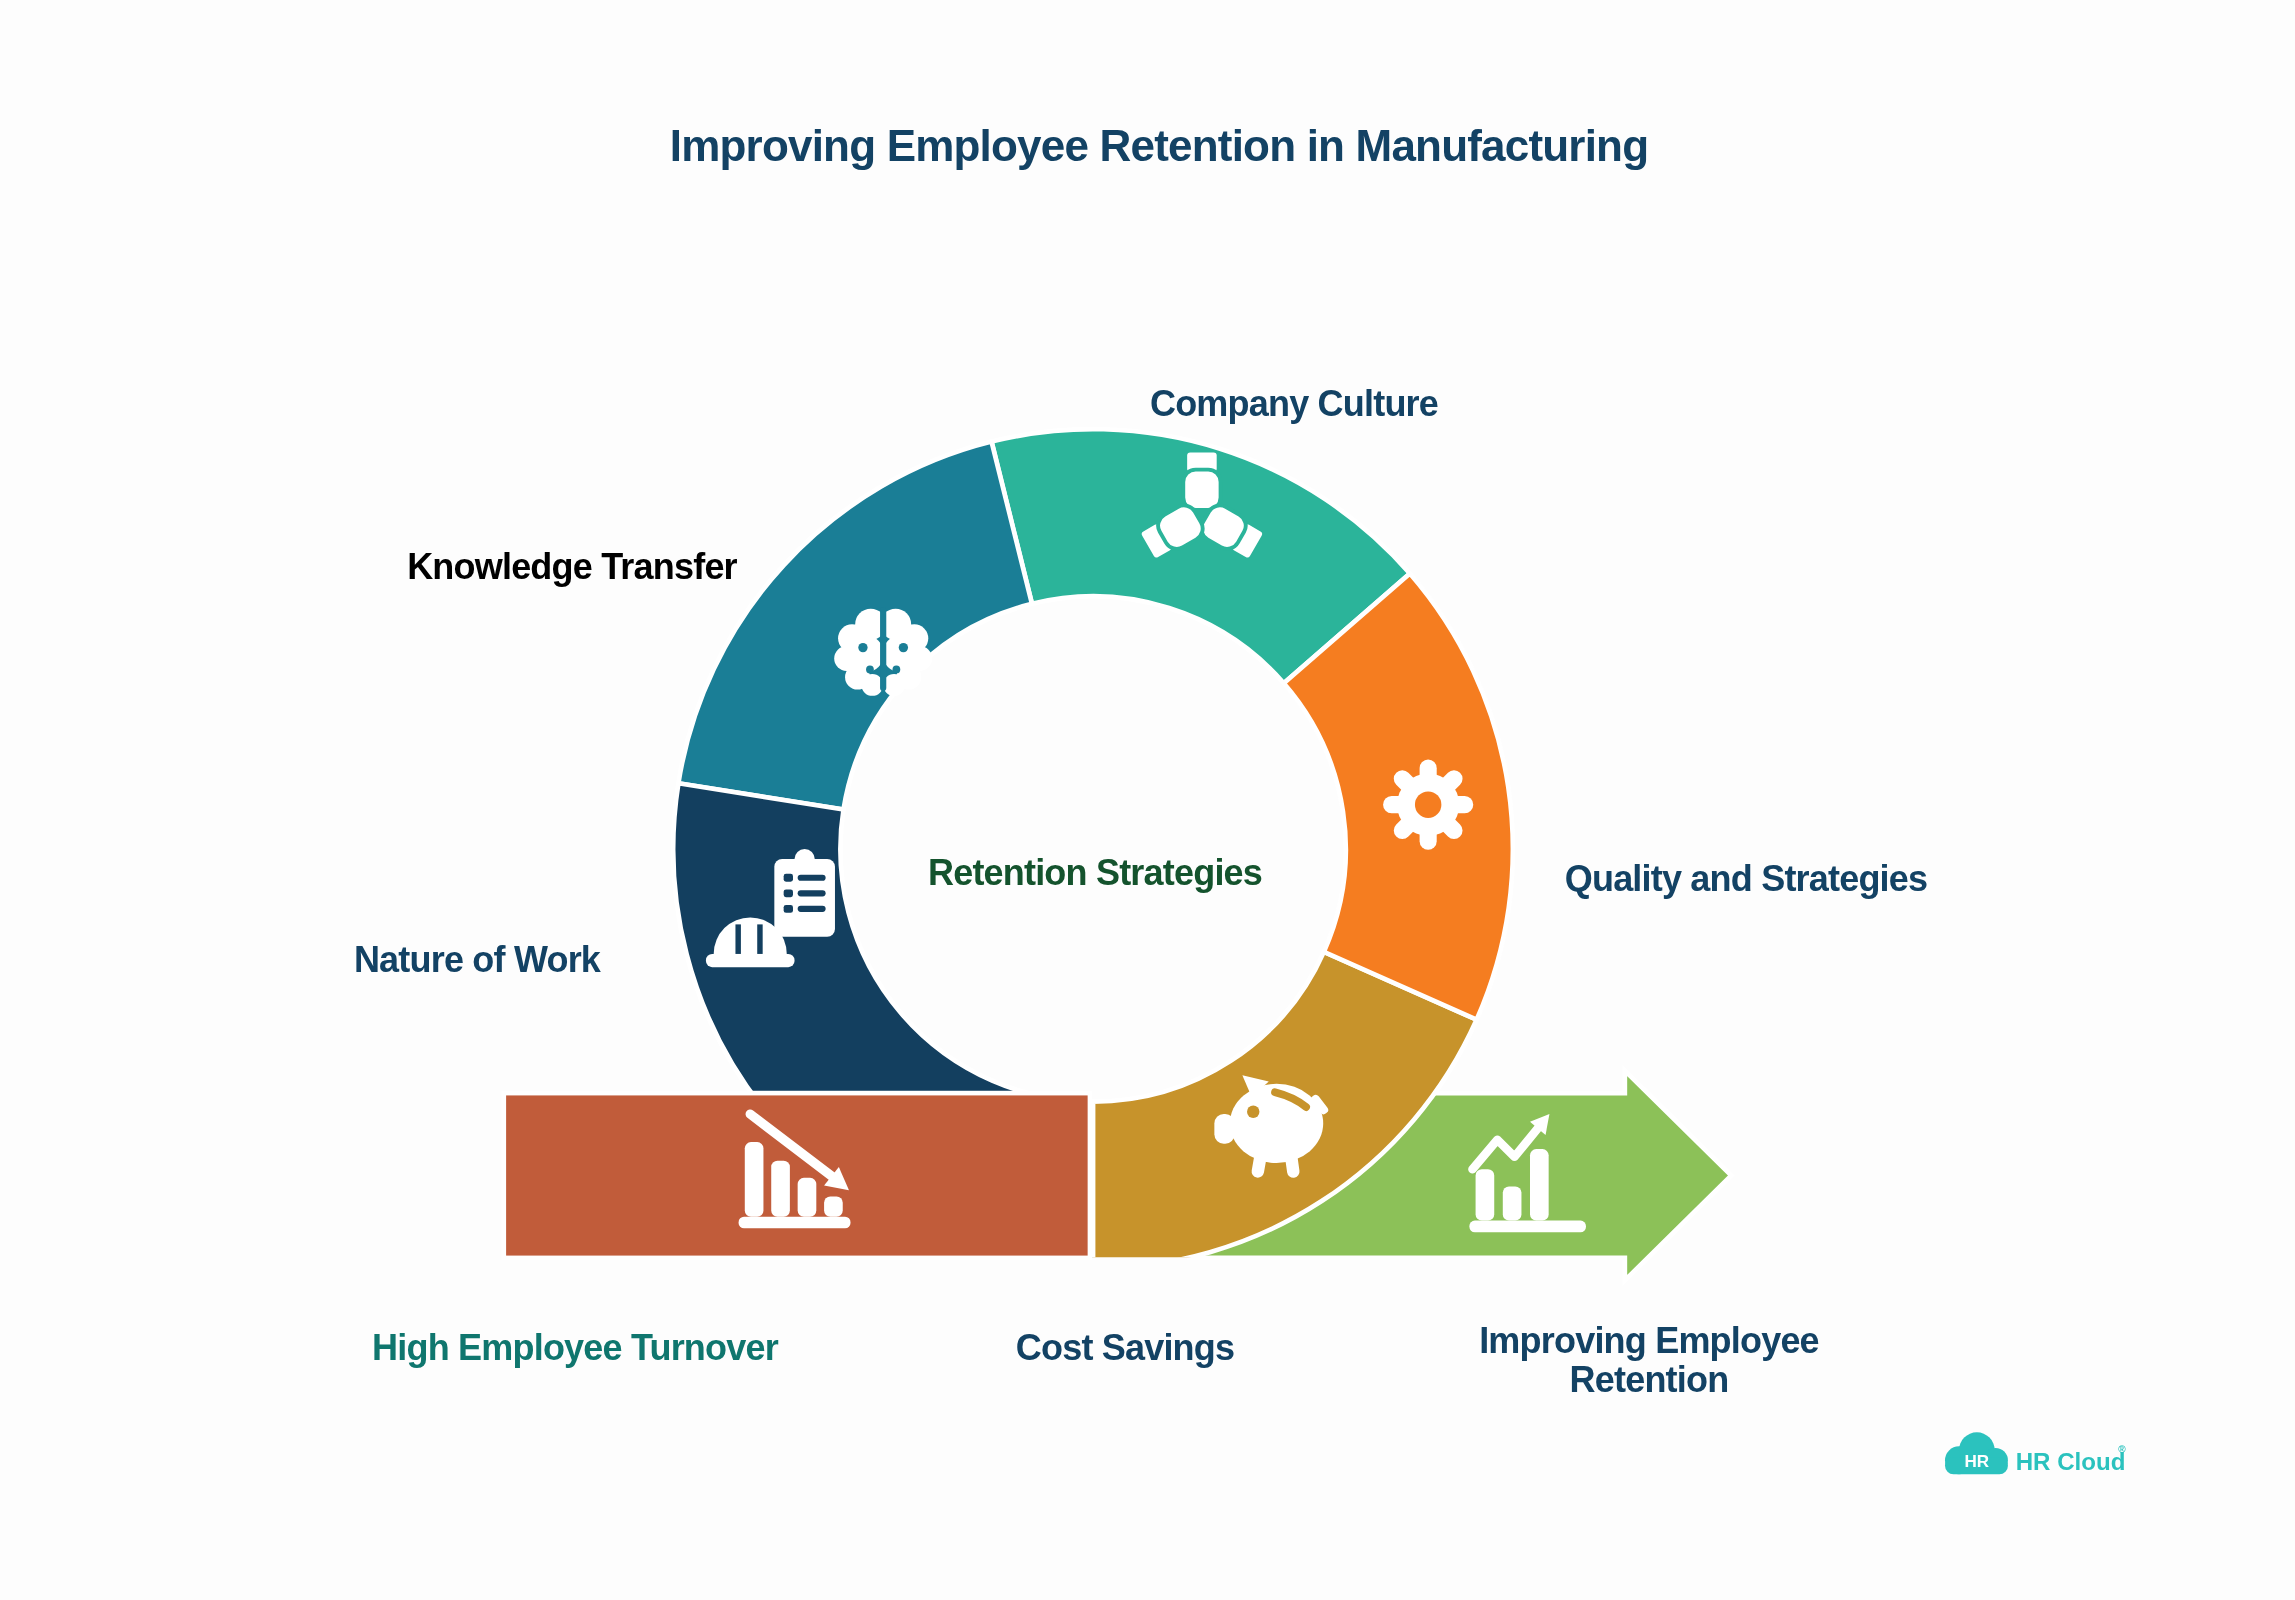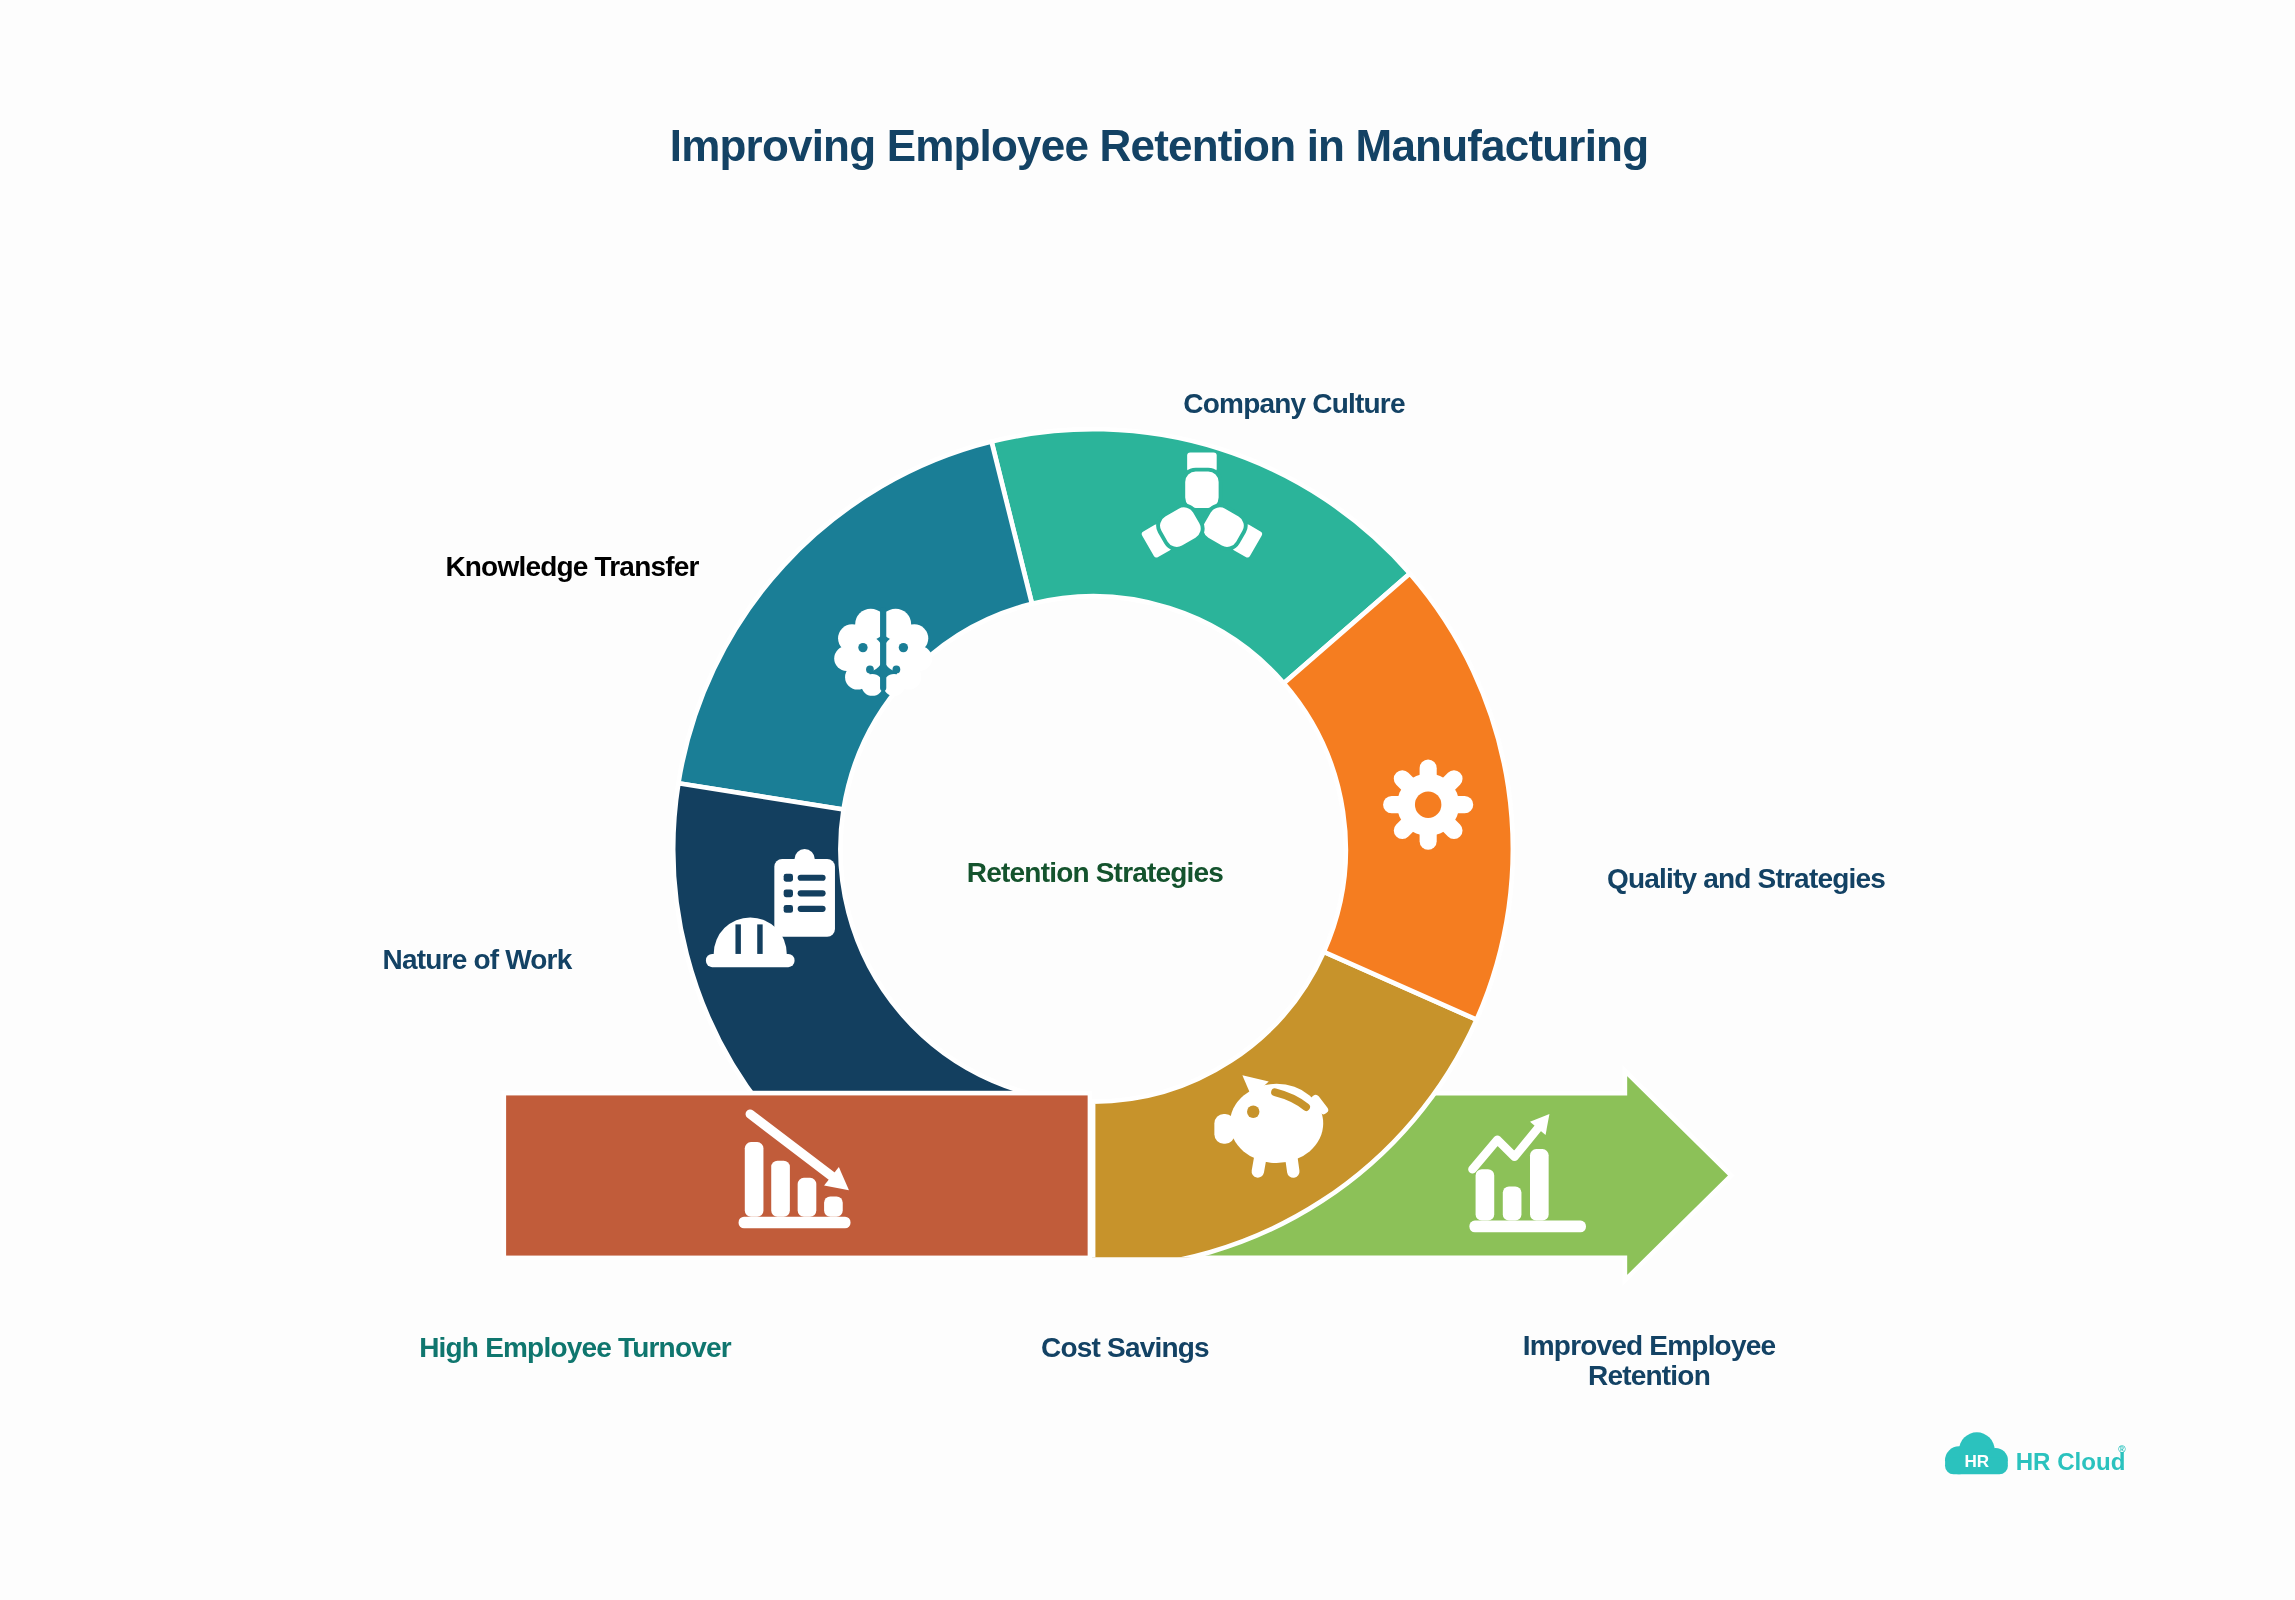--- a/index.html
+++ b/index.html
@@ -4,21 +4,21 @@
 <style>
   html,body{margin:0;padding:0;}
   body{
     width:2295px;height:1600px;background:#fdfdfd;position:relative;overflow:hidden;
     font-family:"Liberation Sans",sans-serif;
   }
   #stage{position:absolute;left:0;top:0;width:2295px;height:1361px;}
   #diagram{position:absolute;left:0;top:0;}
   .lbl{
     position:absolute;transform:translate(-50%,-50%);
-    font-weight:700;font-size:28px;letter-spacing:-0.8px;color:#134264;
+    font-weight:700;font-size:36px;letter-spacing:-0.8px;color:#134264;
     white-space:nowrap;text-align:center;line-height:1.08;
   }
   .lbl.wrap{white-space:normal;width:358px;}
   #page-title{font-size:44px;letter-spacing:-0.8px;}
   #brand{position:absolute;left:1938px;top:1429px;width:202px;height:58px;}
 </style>
 </head>
 <body>
 
 <div id="stage">
@@ -130,21 +130,21 @@
   <div class="lbl" style="left: 1746px; top: 879px; color: rgb(19, 66, 100);">Quality and Strategies</div>
 
   <div class="lbl" style="left: 477px; top: 960px; color: rgb(19, 66, 100);">Nature of Work</div>
 
   <div class="lbl" style="left: 1095px; top: 873px; color: #14532d;">Retention Strategies</div>
 
   <div class="lbl" style="left: 575px; top: 1348px; color: #0f766e;">High Employee Turnover</div>
 
   <div class="lbl" style="left: 1125px; top: 1348px; color: rgb(19, 66, 100);">Cost Savings</div>
 
-  <div class="lbl wrap" style="left: 1649px; top: 1361px; color: rgb(19, 66, 100);">Improved Employee Retention</div>
+  <div class="lbl wrap" style="left: 1649px; top: 1361px; color: rgb(19, 66, 100);">Improving Employee Retention</div>
 
   <svg id="brand" viewBox="0 0 260 74">
       <g fill="#2BC2BE">
         <circle cx="27" cy="40" r="18"></circle>
         <circle cx="50" cy="27" r="23"></circle>
         <circle cx="74" cy="40" r="16"></circle>
         <rect x="9" y="36" width="81" height="22" rx="11"></rect>
       </g>
       <text x="50" y="49" font-family="Liberation Sans,sans-serif" font-size="22" font-weight="700" fill="#fff" text-anchor="middle">HR</text>
       <text x="100" y="52" font-family="Liberation Sans,sans-serif" font-size="31" font-weight="700" fill="#2BC2BE">HR Cloud</text>

